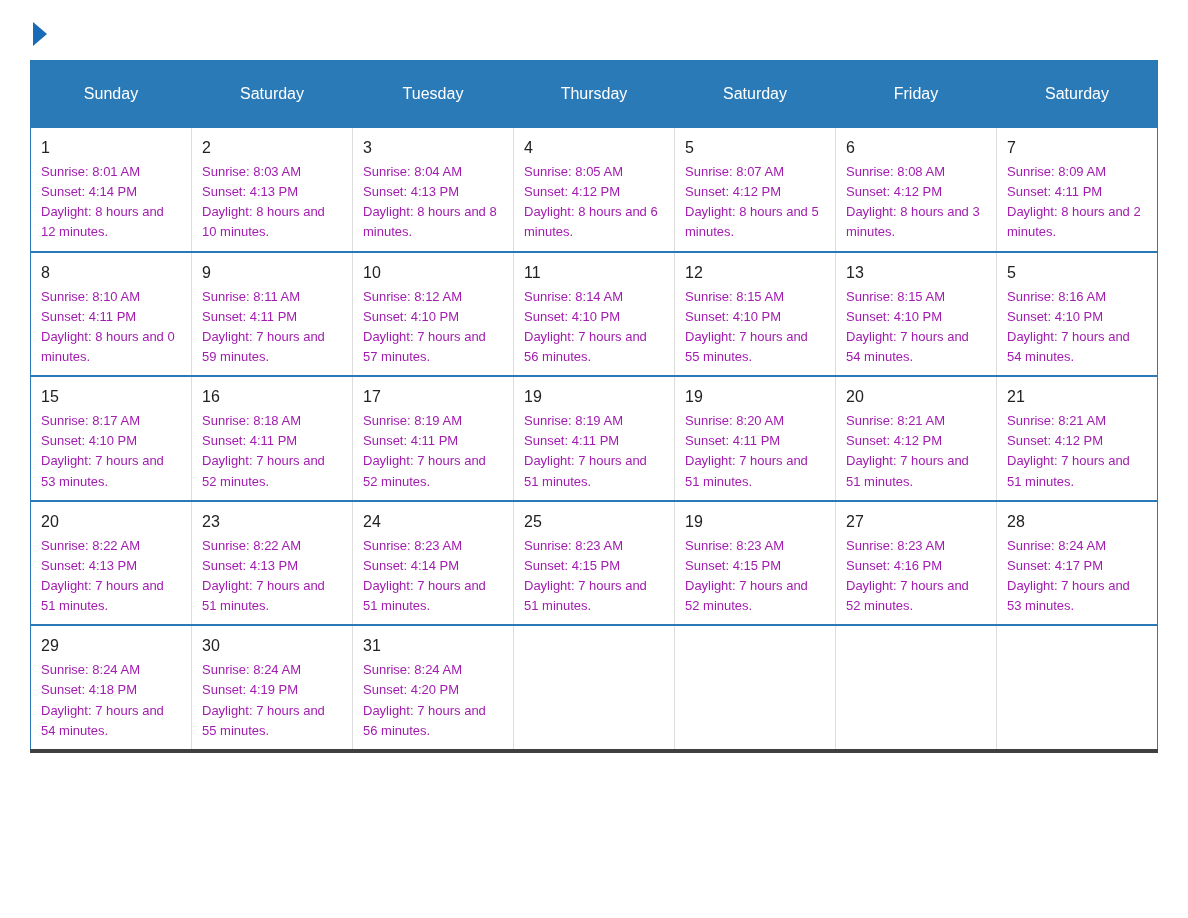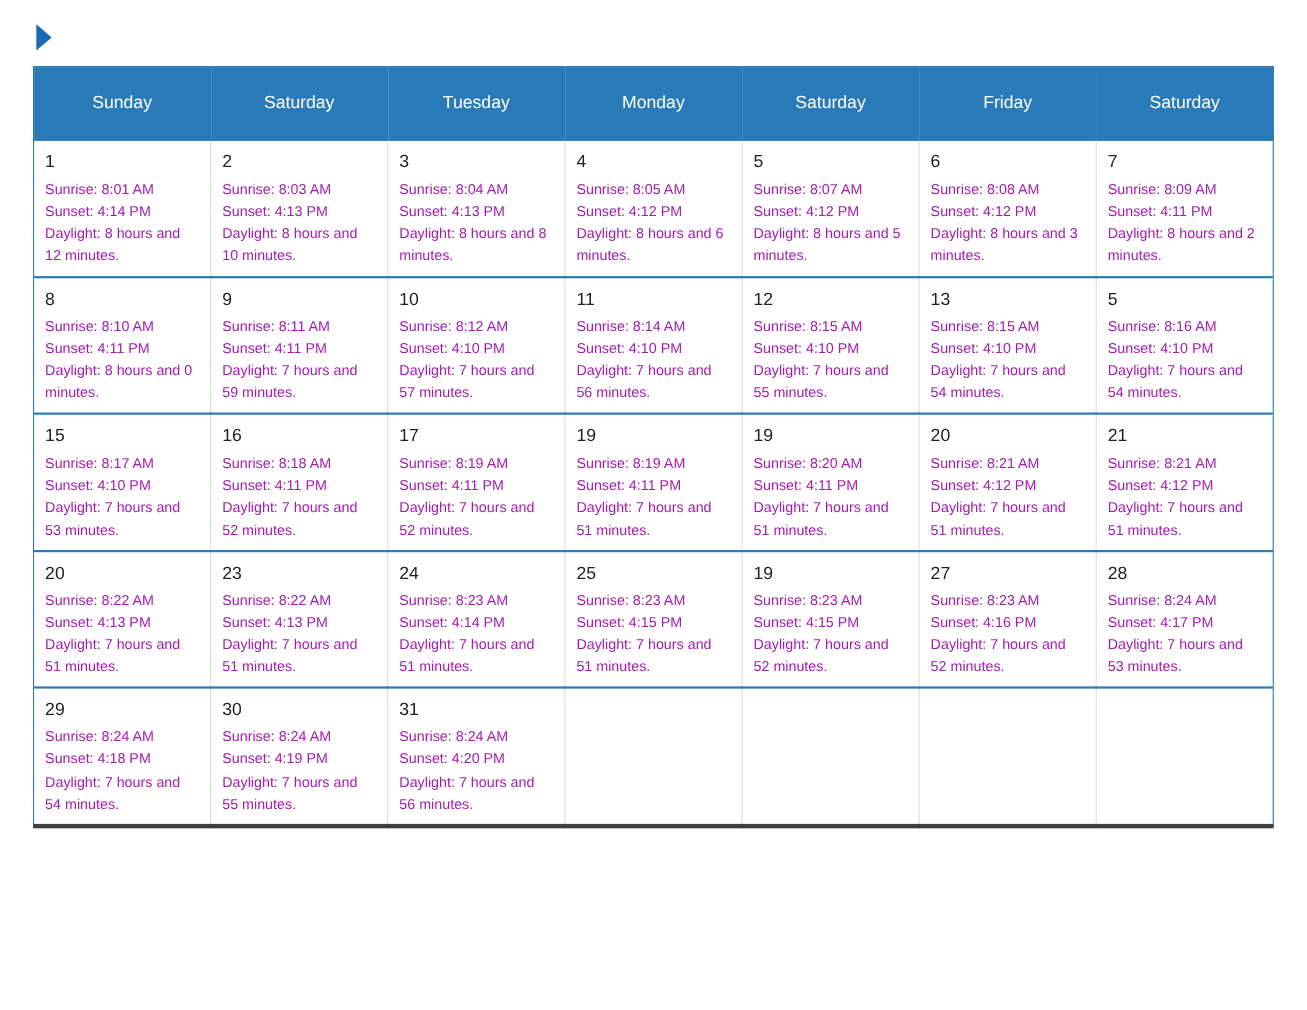--- a/index.html
+++ b/index.html
@@ -128,21 +128,21 @@
     <div class="location"></div>
   </div>
 </div>
 
 <table>
   <thead>
     <tr>
     <th>Sunday</th>
         <th>Saturday</th>
         <th>Tuesday</th>
-        <th>Monday</th>
+        <th>Thursday</th>
         <th>Saturday</th>
         <th>Friday</th>
         <th>Saturday</th>
       </tr>
   </thead>
   <tbody id="calendar-body">
   <tr>
         <td><span class="day-num">1</span><span class="day-info">Sunrise: 8:01 AM<br>Sunset: 4:14 PM<br>Daylight: 8 hours and 12 minutes.</span></td>
         <td><span class="day-num">2</span><span class="day-info">Sunrise: 8:03 AM<br>Sunset: 4:13 PM<br>Daylight: 8 hours and 10 minutes.</span></td>
         <td><span class="day-num">3</span><span class="day-info">Sunrise: 8:04 AM<br>Sunset: 4:13 PM<br>Daylight: 8 hours and 8 minutes.</span></td>

